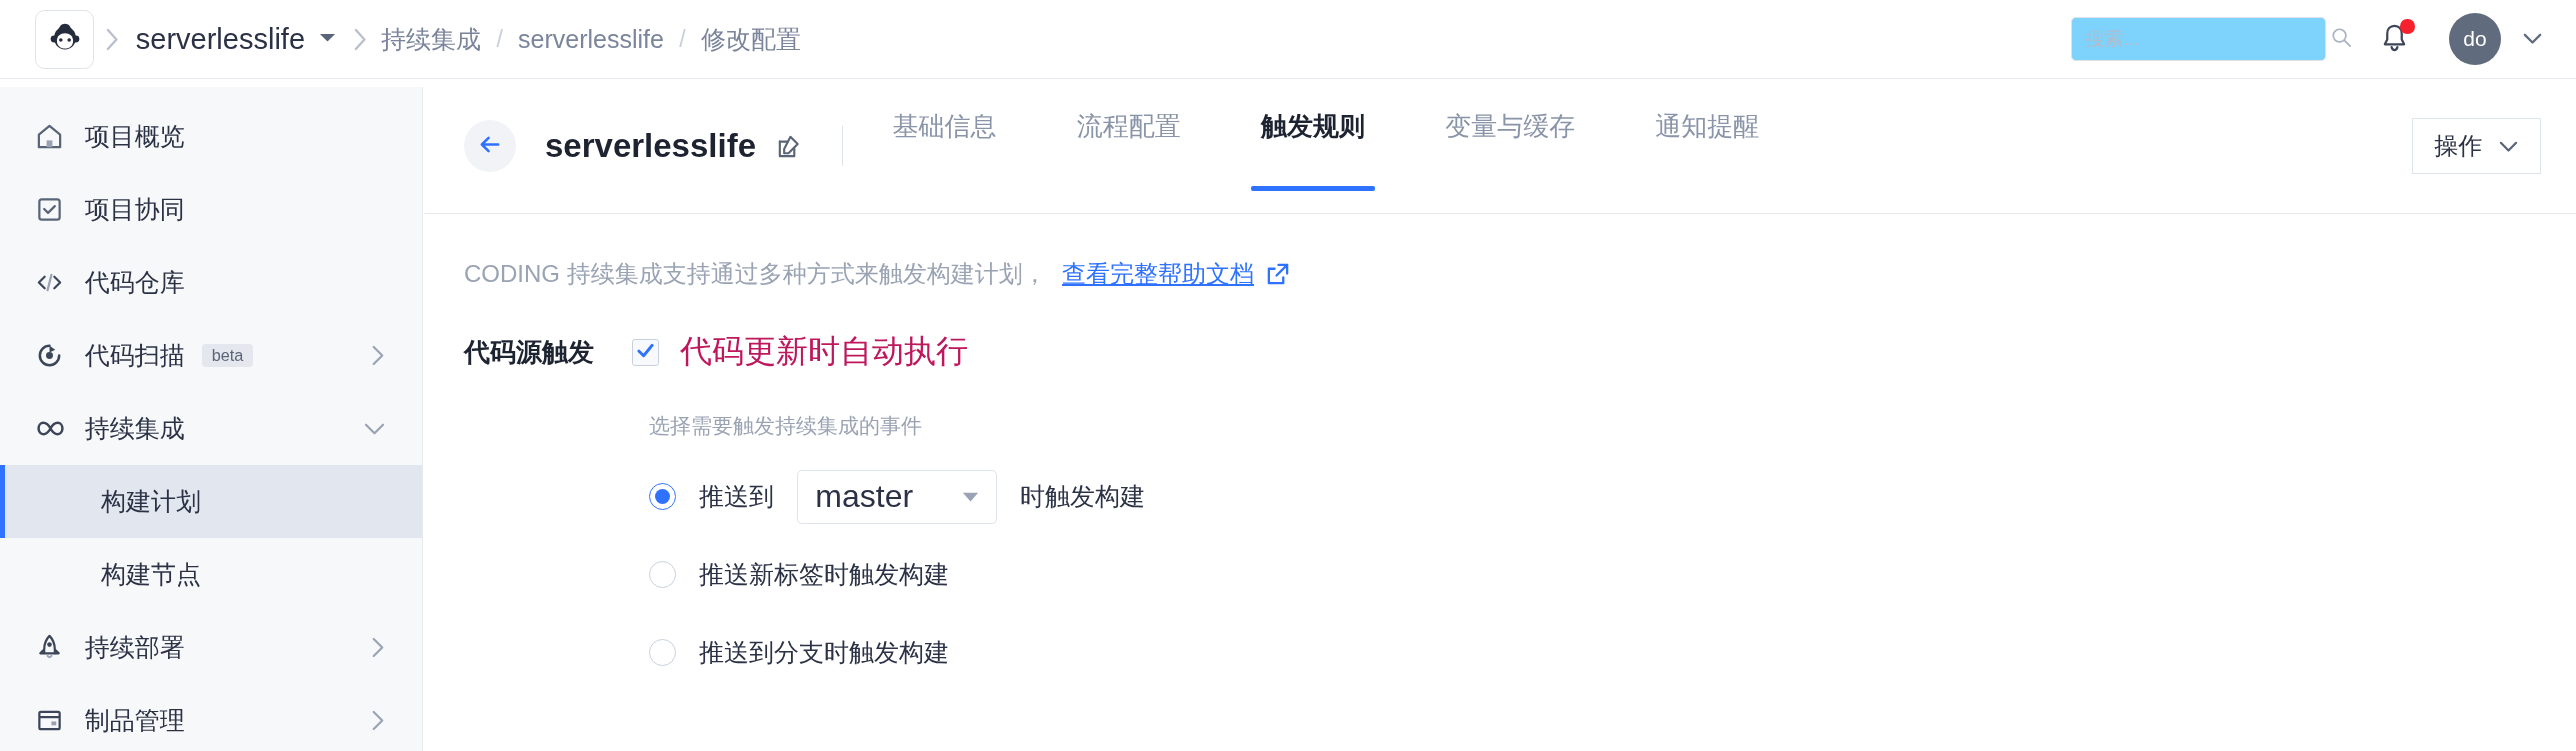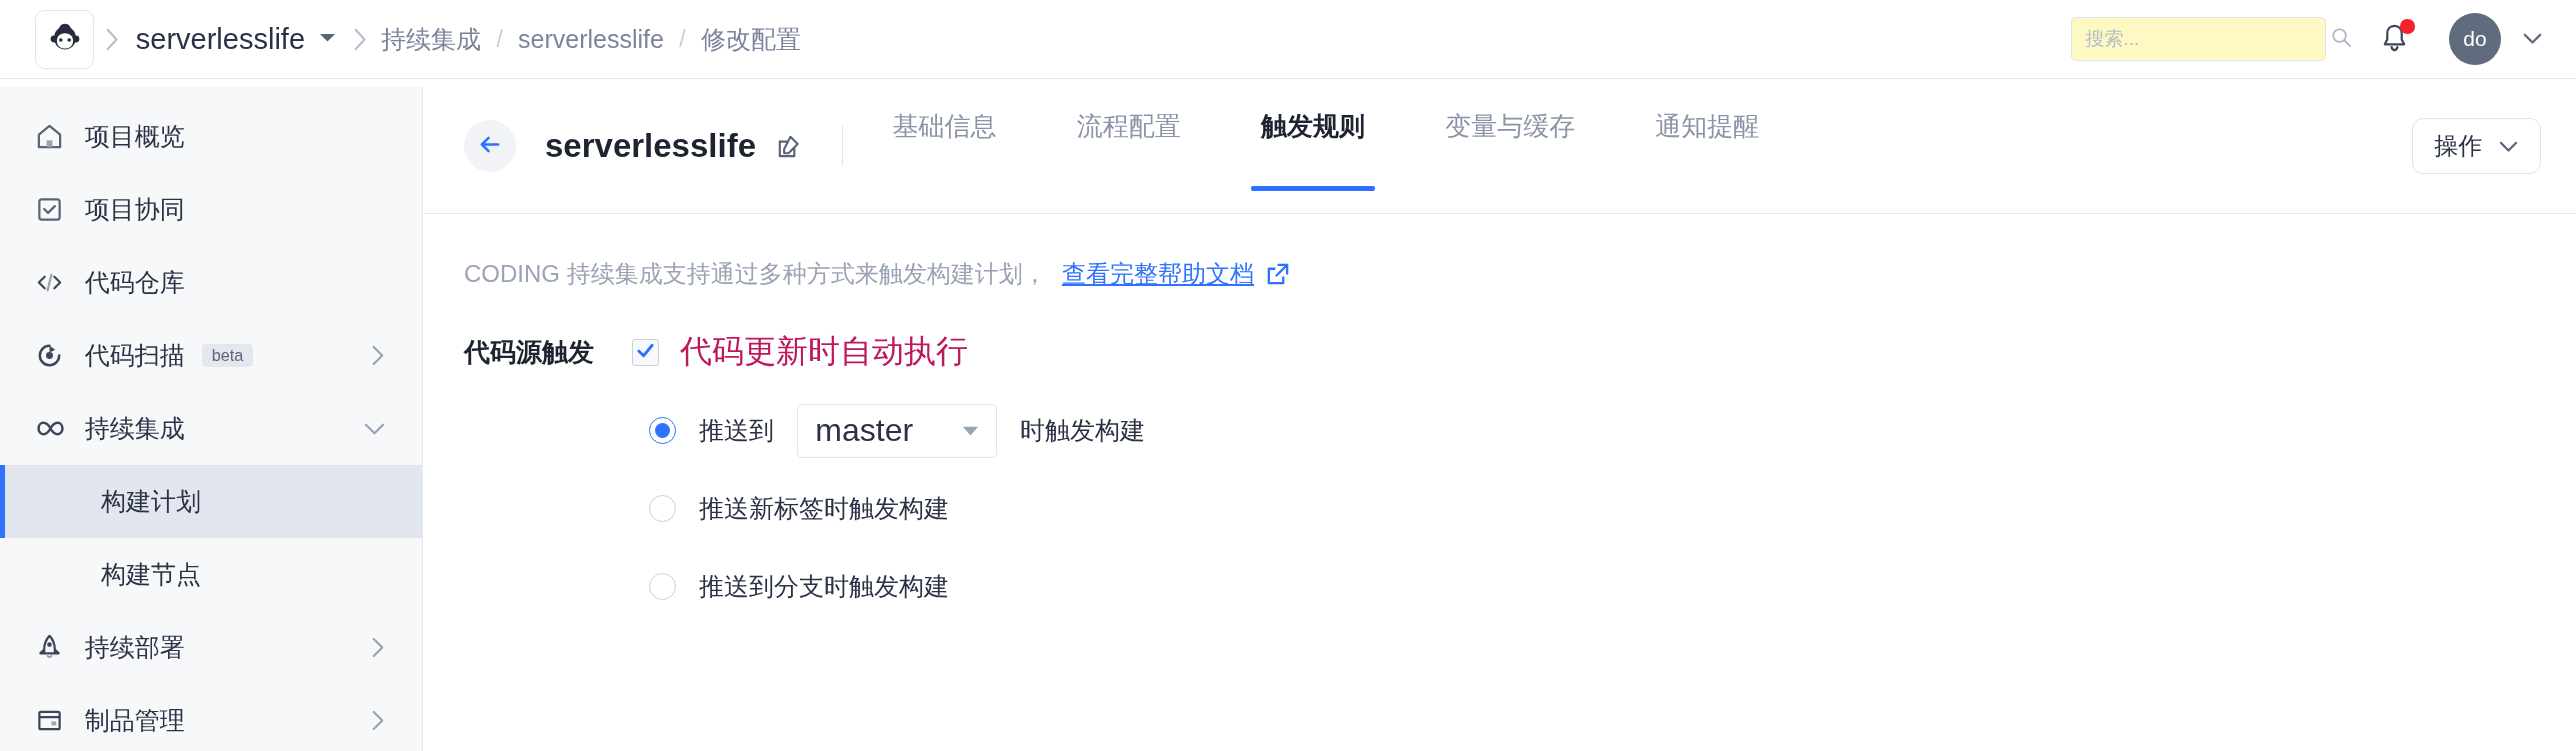--- a/index.html
+++ b/index.html
@@ -65,21 +65,21 @@
   .breadcrumb .slash { color: #c8cedb; padding: 0 13.4px; font-size: 23px; }
 
   .topbar-spacer { flex: 1 1 auto; }
 
   .searchbox {
     width: 255px; height: 44px;
     border: 1px solid #dfe3ea;
     border-radius: 4.8px;
     display: flex; align-items: center;
     padding: 0 11.5px 0 13.4px;
-    background: #fef9c3;
+    background: #7dd3fc;
     flex: 0 0 auto;
   }
   .searchbox input {
     border: none; outline: none;
     flex: 1 1 auto;
     font-size: 19px;
     color: #2b3245;
     font-family: inherit;
     background: transparent;
   }
@@ -242,21 +242,21 @@
     left: 0; right: 0; bottom: 23px;
     height: 4.8px;
     background: #2f72ff;
     border-radius: 1.9px;
   }
   .head-spacer { flex: 1 1 auto; }
   .op-btn {
     height: 56px;
     min-width: 129px;
     border: 1px solid #dfe3ea;
-    border-radius: 11px;
+    border-radius: 0;
     background: #fff;
     display: flex; align-items: center; justify-content: center;
     gap: 15.3px;
     font-size: 24px;
     color: #2b3245;
     padding: 0 21px;
     cursor: pointer;
     font-family: inherit;
     flex: 0 0 auto;
   }
@@ -598,20 +598,21 @@
       <span class="checkbox">
         <span>
           <svg width="21" height="21" viewBox="0 0 22 22">
               <path d="M4 11.5 L9 16.5 L18 5.5" stroke="#2f72ff" stroke-width="3" fill="none" stroke-linecap="round" stroke-linejoin="round"></path>
             </svg>
         </span>
       </span>
       <span class="cb-label">代码更新时自动执行</span>
     </div>
 
+    <div class="sub-hint">选择需要触发持续集成的事件</div>
 
     <div class="radio-list">
 
       <div class="radio-row">
         <span class="radio checked"></span>
         <span class="radio-text">推送到</span>
         <div class="select">
           <span class="sv">master</span>
           <span class="sc">
             <svg width="21" height="15.3" viewBox="0 0 22 16">

